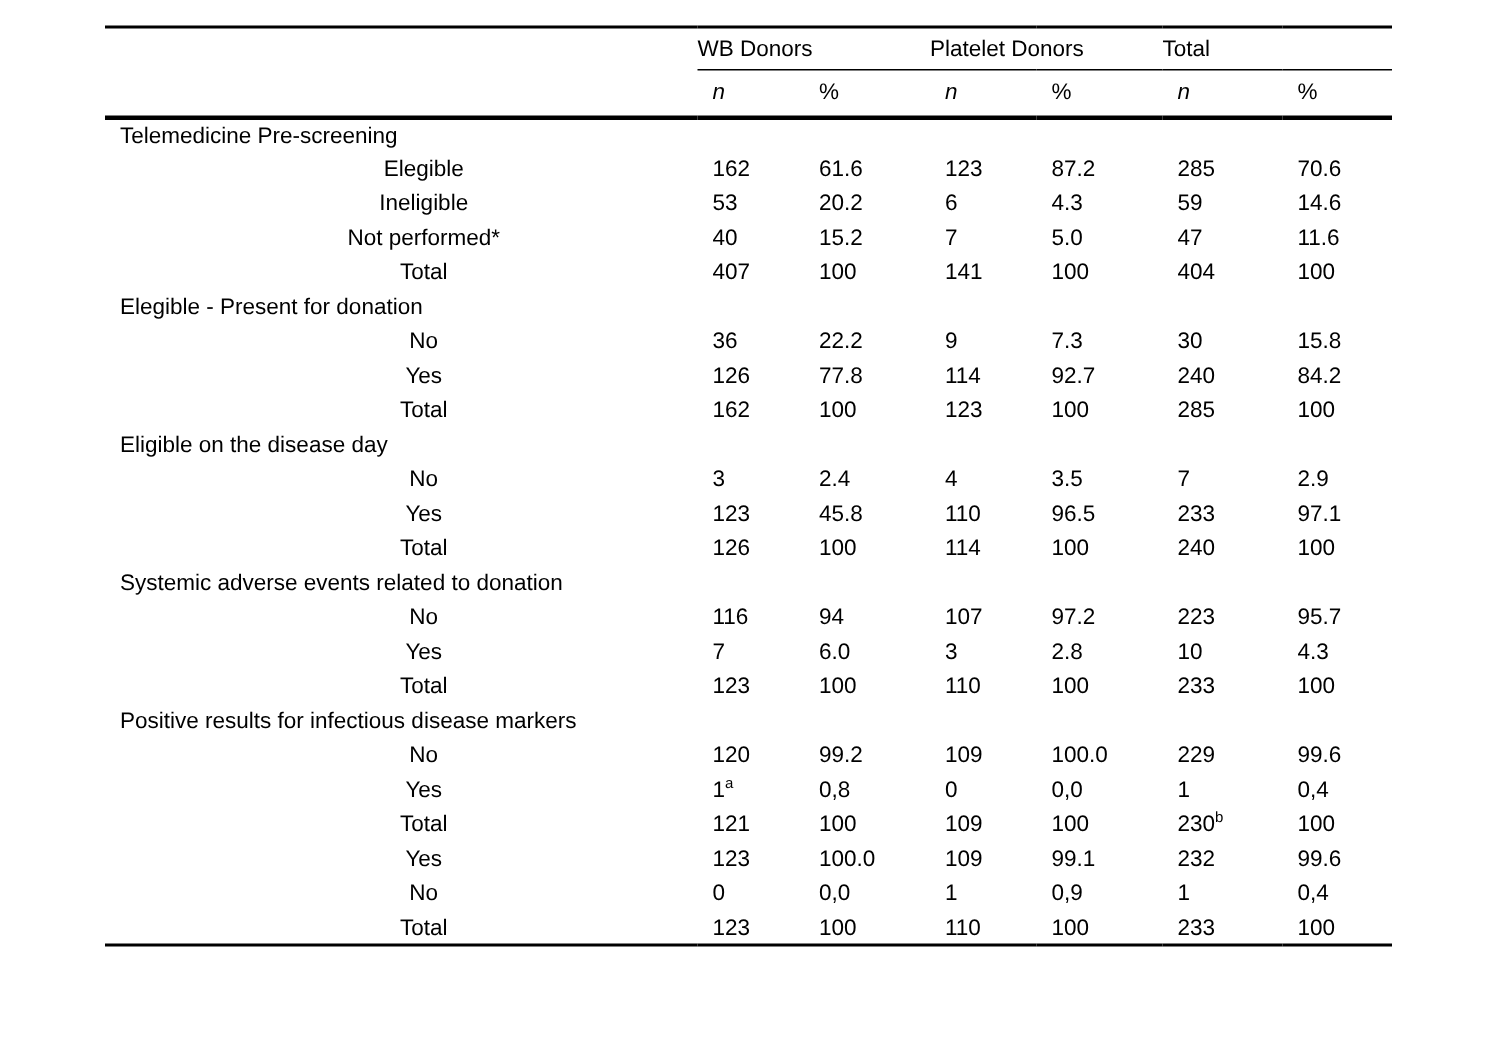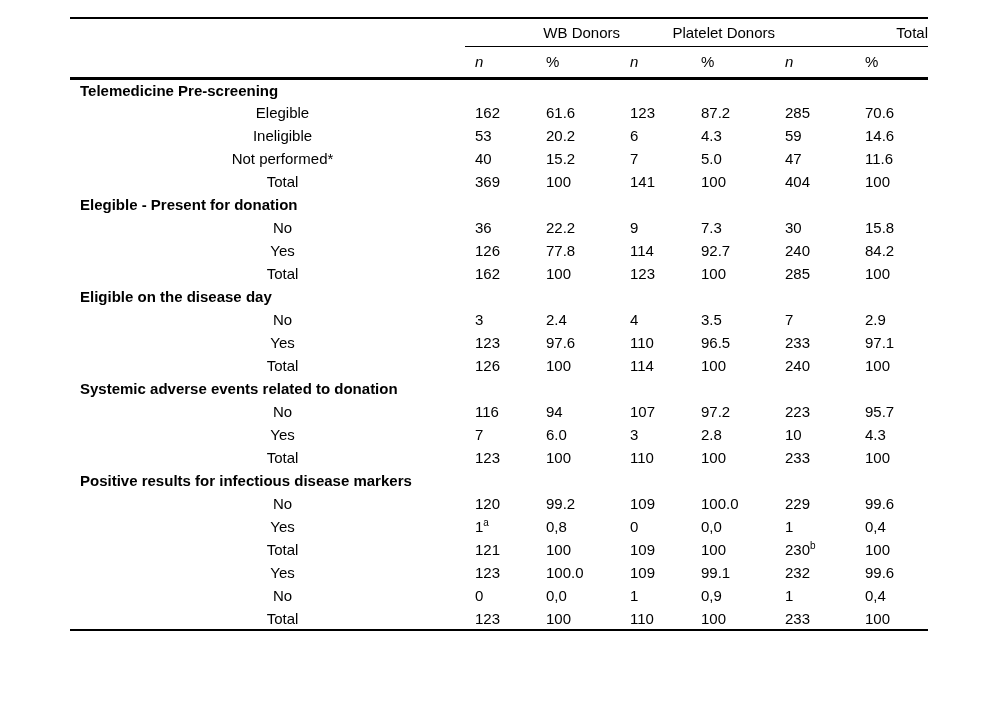--- a/index.html
+++ b/index.html
@@ -31,41 +31,41 @@
   thead tr.group-row th {
     border-top: 2px solid #000000;
     height: 28px;
     font-weight: normal;
     vertical-align: middle;
     padding: 0;
   }
   
   thead tr.group-row th.group {
     border-bottom: 1px solid #000000;
-    text-align: right;
+    text-align: left;
   }
   
   thead tr.sub-row th {
     border-bottom: 3px solid #000000;
     height: 32px;
     font-weight: normal;
     text-align: left;
     vertical-align: middle;
     padding: 0 0 0 10px;
   }
   thead tr.sub-row th.corner { padding: 0; }
   thead tr.sub-row th.n-col { font-style: italic; }
   tbody td {
     height: 23px;
     vertical-align: middle;
     padding: 0;
     font-size: 15px;
   }
   td.section-header {
-    font-weight: bold;
+    font-weight: normal;
     padding-left: 10px;
     white-space: nowrap;
   }
   td.row-label {
     padding-left: 30px;
     white-space: nowrap;
     text-align: center;
   }
   td.cell {
     padding-left: 10px;
@@ -138,21 +138,21 @@
           <td class="row-label">Not performed*</td>
           <td class="cell">40</td>
           <td class="cell">15.2</td>
           <td class="cell">7</td>
           <td class="cell">5.0</td>
           <td class="cell">47</td>
           <td class="cell">11.6</td>
         </tr>
         <tr>
           <td class="row-label">Total</td>
-          <td class="cell">369</td>
+          <td class="cell">407</td>
           <td class="cell">100</td>
           <td class="cell">141</td>
           <td class="cell">100</td>
           <td class="cell">404</td>
           <td class="cell">100</td>
         </tr>
         <tr>
           <td colspan="7" class="section-header">Elegible - Present for donation</td>
         </tr>
         <tr>
@@ -190,21 +190,21 @@
           <td class="cell">3</td>
           <td class="cell">2.4</td>
           <td class="cell">4</td>
           <td class="cell">3.5</td>
           <td class="cell">7</td>
           <td class="cell">2.9</td>
         </tr>
         <tr>
           <td class="row-label">Yes</td>
           <td class="cell">123</td>
-          <td class="cell">97.6</td>
+          <td class="cell">45.8</td>
           <td class="cell">110</td>
           <td class="cell">96.5</td>
           <td class="cell">233</td>
           <td class="cell">97.1</td>
         </tr>
         <tr>
           <td class="row-label">Total</td>
           <td class="cell">126</td>
           <td class="cell">100</td>
           <td class="cell">114</td>

